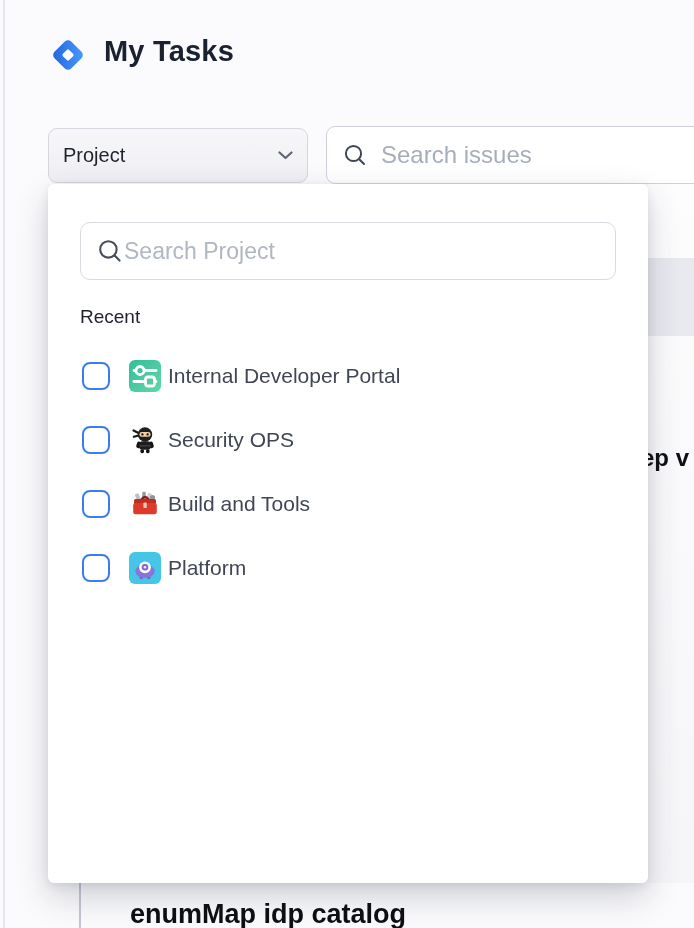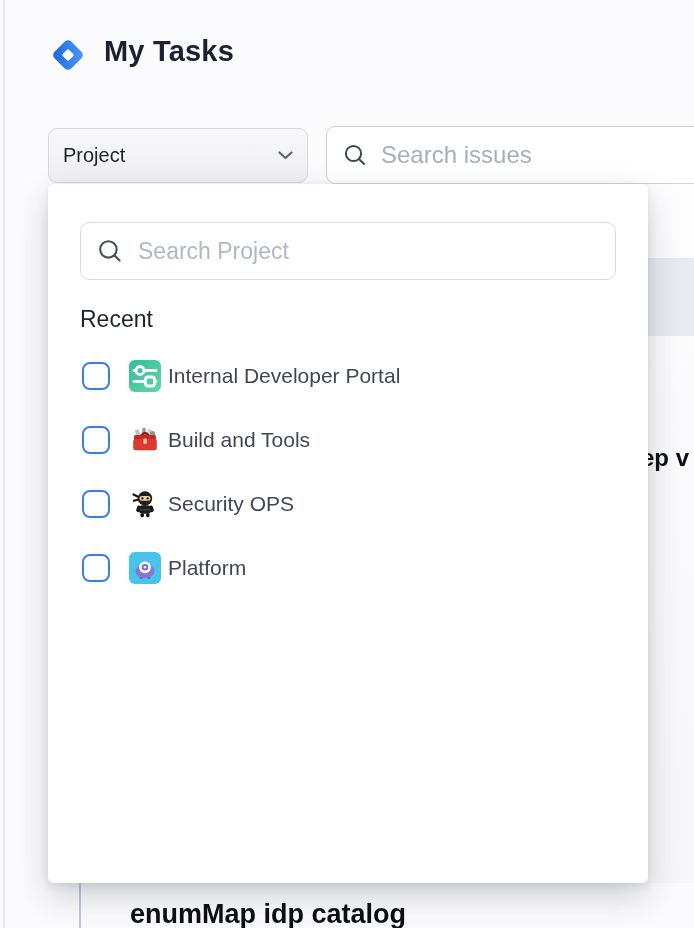--- a/index.html
+++ b/index.html
@@ -50,25 +50,25 @@
 
   
   .dropdown {
     position:absolute; left:48px; top:184px; width:600px; height:699px; z-index:10;
     background:#fff; border-radius:6px;
     box-shadow:0 14px 34px rgba(35,38,59,.20), 0 3px 10px rgba(35,38,59,.10);
   }
   .dd-search {
     position:absolute; left:32px; top:38px; width:536px; height:58px;
     border:1.5px solid #D9DBE1; border-radius:10px;
-    display:flex; align-items:center; padding:0 16px; gap:14px; background:#fff;
+    display:flex; align-items:center; padding:0 16px; background:#fff;
   }
   .dd-search input { font-size:23px; color:#2b3140; }
   .dd-search input::placeholder { color:#B0B7C3; }
-  .dd-section-label { position:absolute; left:32px; top:122px; font-size:23px; color:#1E222E; }
+  .dd-section-label { position:absolute; left:32px; top:122px; font-size:19px; color:#1E222E; }
   .dd-rows { position:absolute; left:0; top:160px; width:100%; }
   .dd-row { height:64px; display:flex; align-items:center; padding:0 32px 0 34px; cursor:pointer; }
   .checkbox {
     width:28px; height:28px; border:2px solid #3B7CF0; border-radius:8px;
     background:#fff; flex:0 0 auto;
   }
   .proj-icon { width:32px; height:32px; margin-left:19px; flex:0 0 auto; }
   .proj-name { margin-left:7px; font-size:21px; color:#404656; white-space:nowrap; }
 
   .icon-svg { display:block; width:100%; height:100%; }
@@ -155,37 +155,20 @@
           </svg>
         </span>
         <span class="proj-name">Internal Developer Portal</span>
       </div>
 
 
       <div class="dd-row">
         <span class="checkbox"></span>
         <span class="proj-icon">
           <svg class="icon-svg" viewBox="0 0 32 32">
-            <rect x="7" y="5.5" width="4" height="8" rx="1.2" transform="rotate(-22 9 9.5)" fill="#BDC2C9"></rect>
-            <rect x="13.2" y="3.8" width="3.6" height="9" rx="1.2" fill="#999FA8"></rect>
-            <rect x="18" y="5" width="4" height="8" rx="1.2" transform="rotate(16 20 9)" fill="#CDD1D6"></rect>
-            <circle cx="23.5" cy="9.5" r="2.6" fill="#8F959E"></circle>
-            <path d="M12.5 11.5 q3.5 -5 7 0" stroke="#8E1C15" stroke-width="2.4" fill="none"></path>
-            <rect x="5" y="11" width="22" height="5.5" rx="1.5" fill="#C62B22"></rect>
-            <rect x="4.2" y="15" width="23.6" height="11.2" rx="2.2" fill="#DC3A2C"></rect>
-            <rect x="14.4" y="14.6" width="3.4" height="5.4" rx="1" fill="#F3C2B0"></rect>
-          </svg>
-        </span>
-        <span class="proj-name">Build and Tools</span>
-      </div>
-
-      <div class="dd-row">
-        <span class="checkbox"></span>
-        <span class="proj-icon">
-          <svg class="icon-svg" viewBox="0 0 32 32">
             <path d="M9.5 9 L4.5 6.5" stroke="#161616" stroke-width="2.2" stroke-linecap="round"></path>
             <path d="M9.5 11.5 L4.8 12.8" stroke="#161616" stroke-width="2.2" stroke-linecap="round"></path>
             <circle cx="16" cy="10.5" r="7.2" fill="#1E1E1E"></circle>
             <rect x="10.4" y="8" width="11.2" height="4.8" rx="2.4" fill="#F2CFA4"></rect>
             <circle cx="13.4" cy="10.4" r="1.15" fill="#0d0d0d"></circle>
             <circle cx="18.6" cy="10.4" r="1.15" fill="#0d0d0d"></circle>
             <rect x="7.6" y="17.6" width="4.2" height="6.6" rx="2" transform="rotate(18 9.7 20.9)" fill="#141414"></rect>
             <rect x="20.2" y="17.6" width="4.2" height="6.6" rx="2" transform="rotate(-18 22.3 20.9)" fill="#141414"></rect>
             <rect x="10" y="17.2" width="12" height="8.6" rx="3.6" fill="#1D1D1D"></rect>
             <rect x="10.6" y="21" width="10.8" height="1.6" fill="#3B3B3B"></rect>
@@ -193,20 +176,37 @@
             <rect x="17" y="25.2" width="3.6" height="4" rx="1.6" fill="#111"></rect>
           </svg>
         </span>
         <span class="proj-name">Security OPS</span>
       </div>
 
       <div class="dd-row">
         <span class="checkbox"></span>
         <span class="proj-icon">
           <svg class="icon-svg" viewBox="0 0 32 32">
+            <rect x="7" y="5.5" width="4" height="8" rx="1.2" transform="rotate(-22 9 9.5)" fill="#BDC2C9"></rect>
+            <rect x="13.2" y="3.8" width="3.6" height="9" rx="1.2" fill="#999FA8"></rect>
+            <rect x="18" y="5" width="4" height="8" rx="1.2" transform="rotate(16 20 9)" fill="#CDD1D6"></rect>
+            <circle cx="23.5" cy="9.5" r="2.6" fill="#8F959E"></circle>
+            <path d="M12.5 11.5 q3.5 -5 7 0" stroke="#8E1C15" stroke-width="2.4" fill="none"></path>
+            <rect x="5" y="11" width="22" height="5.5" rx="1.5" fill="#C62B22"></rect>
+            <rect x="4.2" y="15" width="23.6" height="11.2" rx="2.2" fill="#DC3A2C"></rect>
+            <rect x="14.4" y="14.6" width="3.4" height="5.4" rx="1" fill="#F3C2B0"></rect>
+          </svg>
+        </span>
+        <span class="proj-name">Build and Tools</span>
+      </div>
+
+      <div class="dd-row">
+        <span class="checkbox"></span>
+        <span class="proj-icon">
+          <svg class="icon-svg" viewBox="0 0 32 32">
             <rect width="32" height="32" rx="6" fill="#47C5E8"></rect>
             <rect x="10.5" y="23.5" width="3.6" height="3.6" rx="1.4" fill="#7A63C9"></rect>
             <rect x="17.9" y="23.5" width="3.6" height="3.6" rx="1.4" fill="#7A63C9"></rect>
             <ellipse cx="16" cy="19.2" rx="9.6" ry="6.8" fill="#8A74D6"></ellipse>
             <circle cx="16" cy="15.3" r="5.9" fill="#fff"></circle>
             <circle cx="16" cy="15.3" r="3.3" fill="#7E66CC"></circle>
             <circle cx="16" cy="15.3" r="1.3" fill="#F2F2FA"></circle>
           </svg>
         </span>
         <span class="proj-name">Platform</span>

